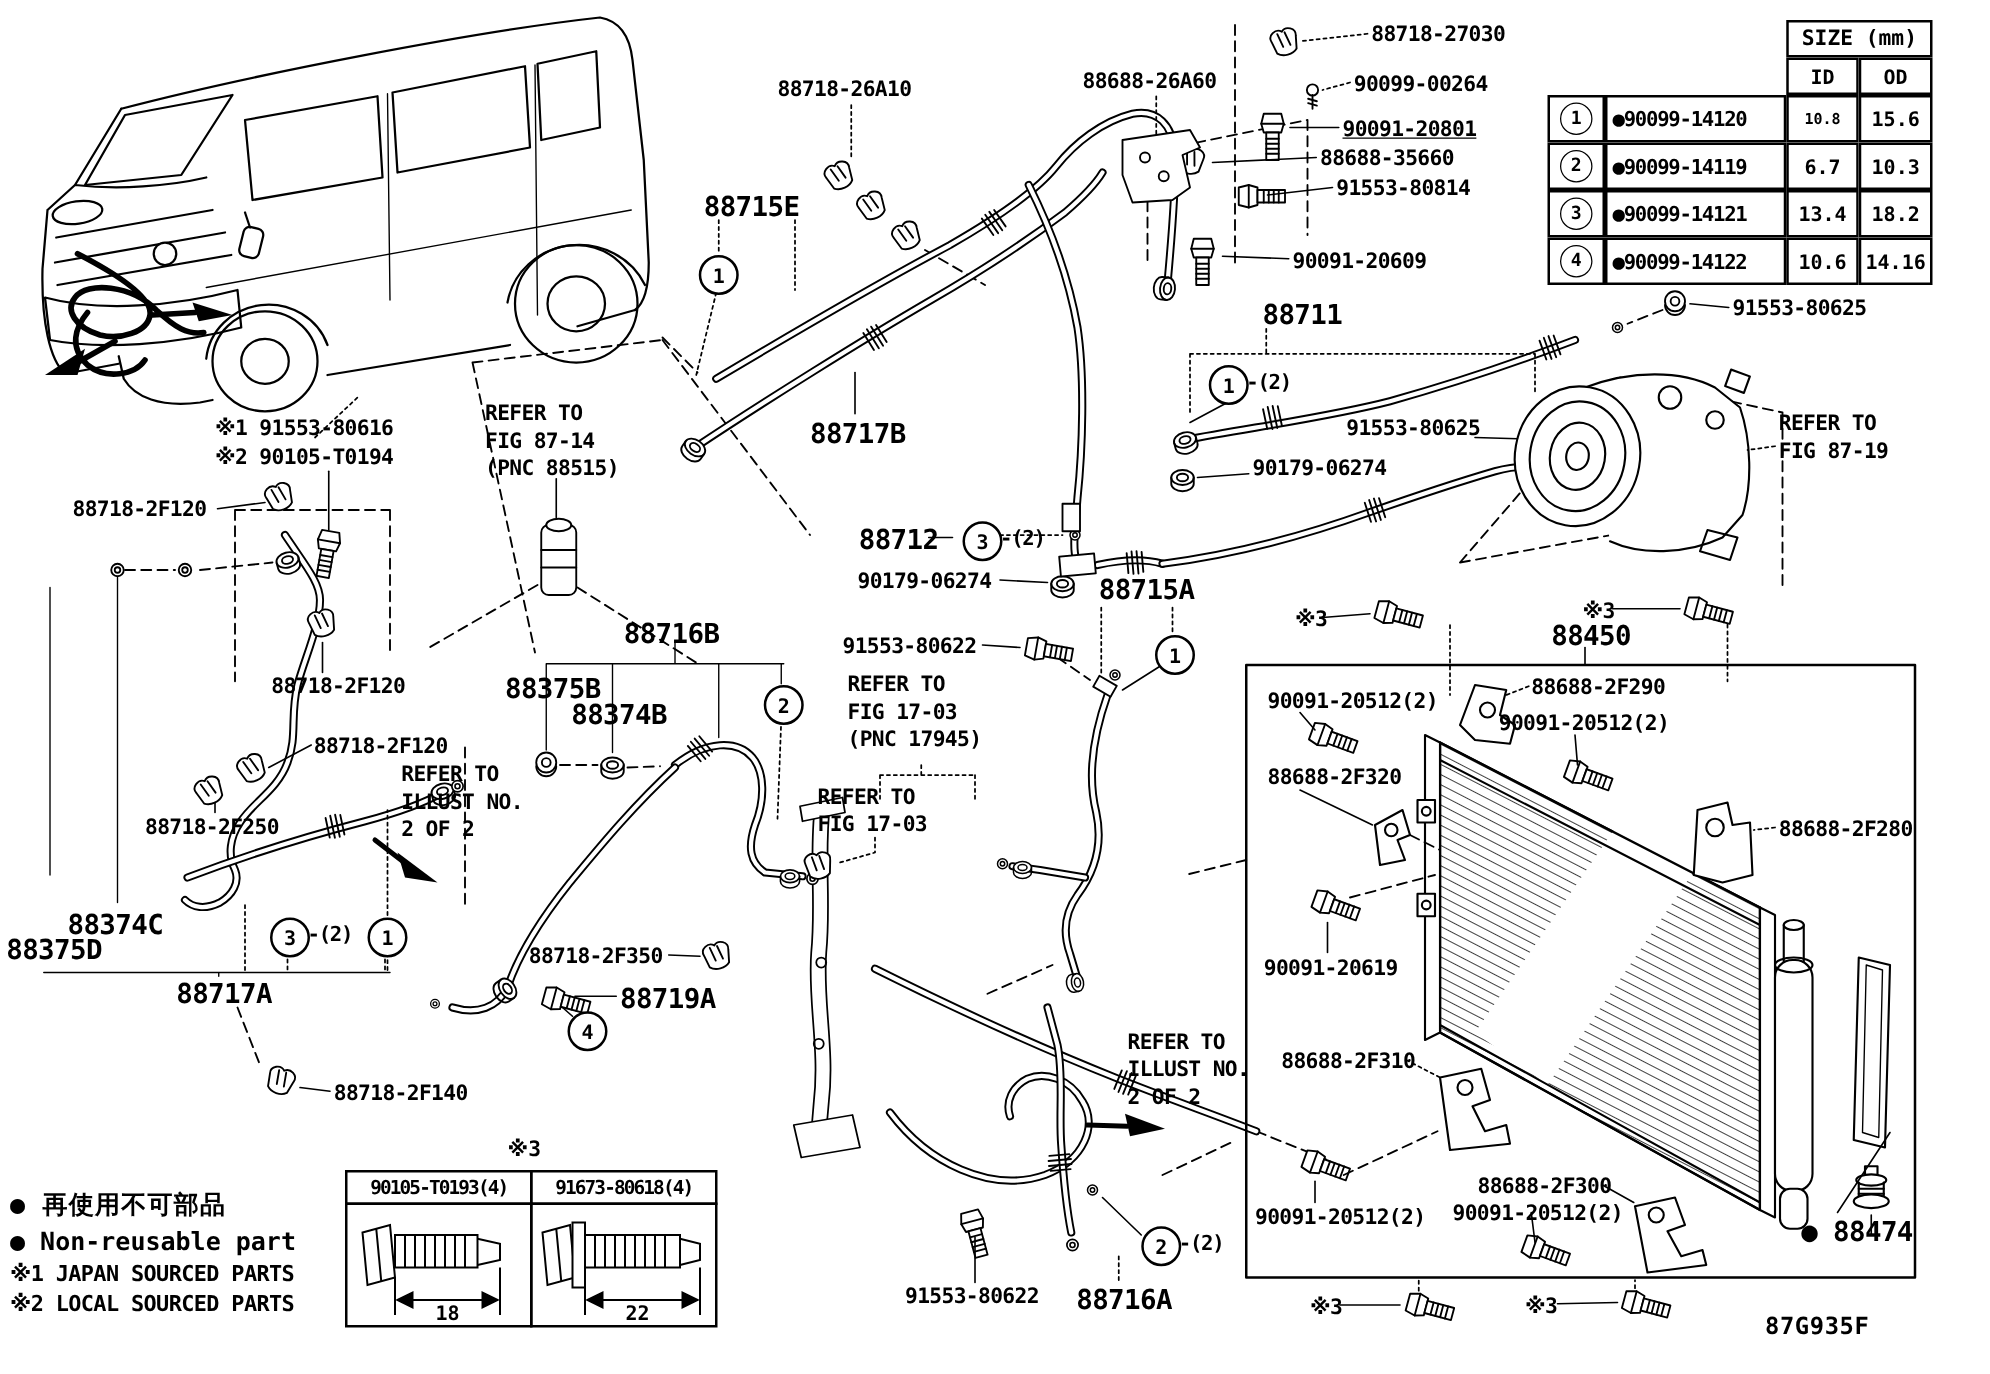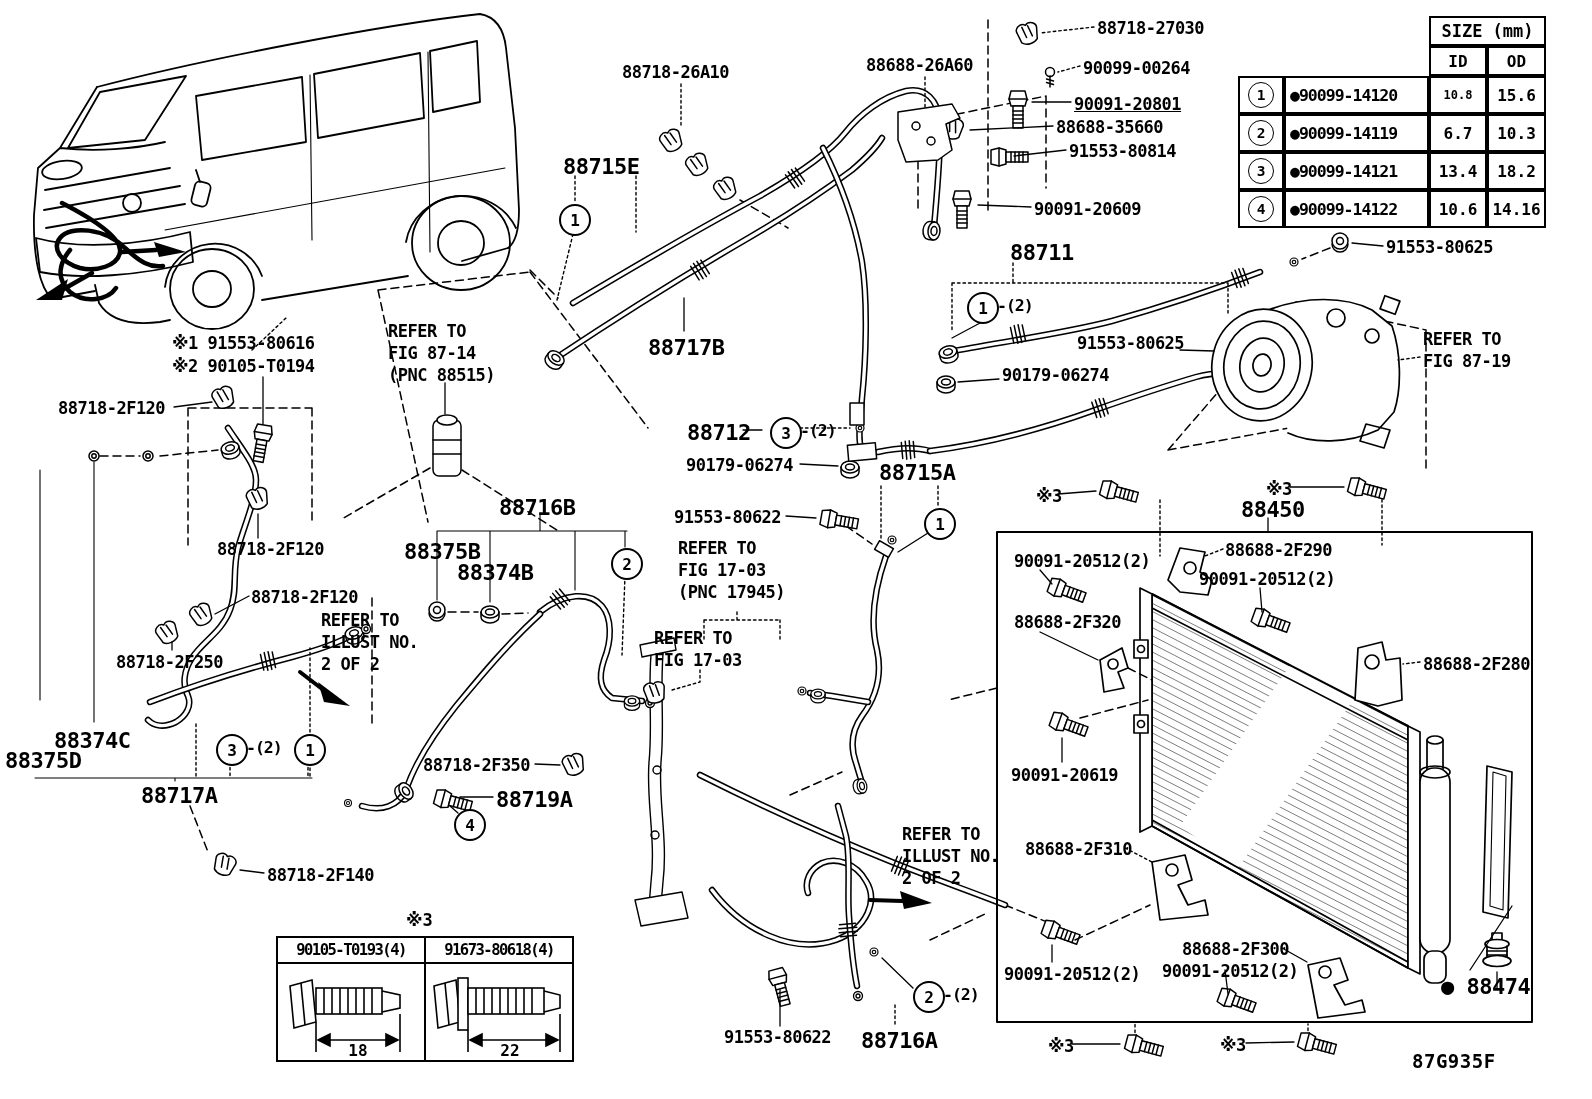--- a/index.html
+++ b/index.html
@@ -525,20 +525,26 @@
     <span class="numcirc">4</span>
       </div>
   <div class="cell part" style="left:46px;top:174px;width:145px;height:38px;font-size:16.5px">
     <span>●</span>
         <span>90099-14122</span>
       </div>
   <div class="cell" style="left:191px;top:174px;width:58px;height:38px;font-size:16px">10.6</div>
   <div class="cell" style="left:249px;top:174px;width:59px;height:38px;font-size:16px">14.16</div>
 </div>
 
+<div id="legend">
+  <div class="jp">● 再使用不可部品</div>
+  <div class="jp" style="letter-spacing:0">● Non-reusable part</div>
+  <div class="nt">※1 JAPAN SOURCED PARTS</div>
+  <div class="nt">※2 LOCAL SOURCED PARTS</div>
+</div>
 
 <div id="bolt-table">
   <div id="bolt-note">※3</div>
   <div class="hd" style="left:0">90105-T0193(4)</div>
   <div class="hd" style="left:148px">91673-80618(4)</div>
   <div class="bd" style="left:0">
     <svg width="146" height="96" viewBox="0 0 146 96" style="stroke:#000;fill:none;stroke-width:1.6">
       <path d="M12,22 L34,16 L38,58 L16,64 Z" fill="#fff"></path>
           <line x1="23" y1="19" x2="27" y2="61"></line>
       <rect x="38" y="24" width="66" height="26" fill="#fff"></rect>

